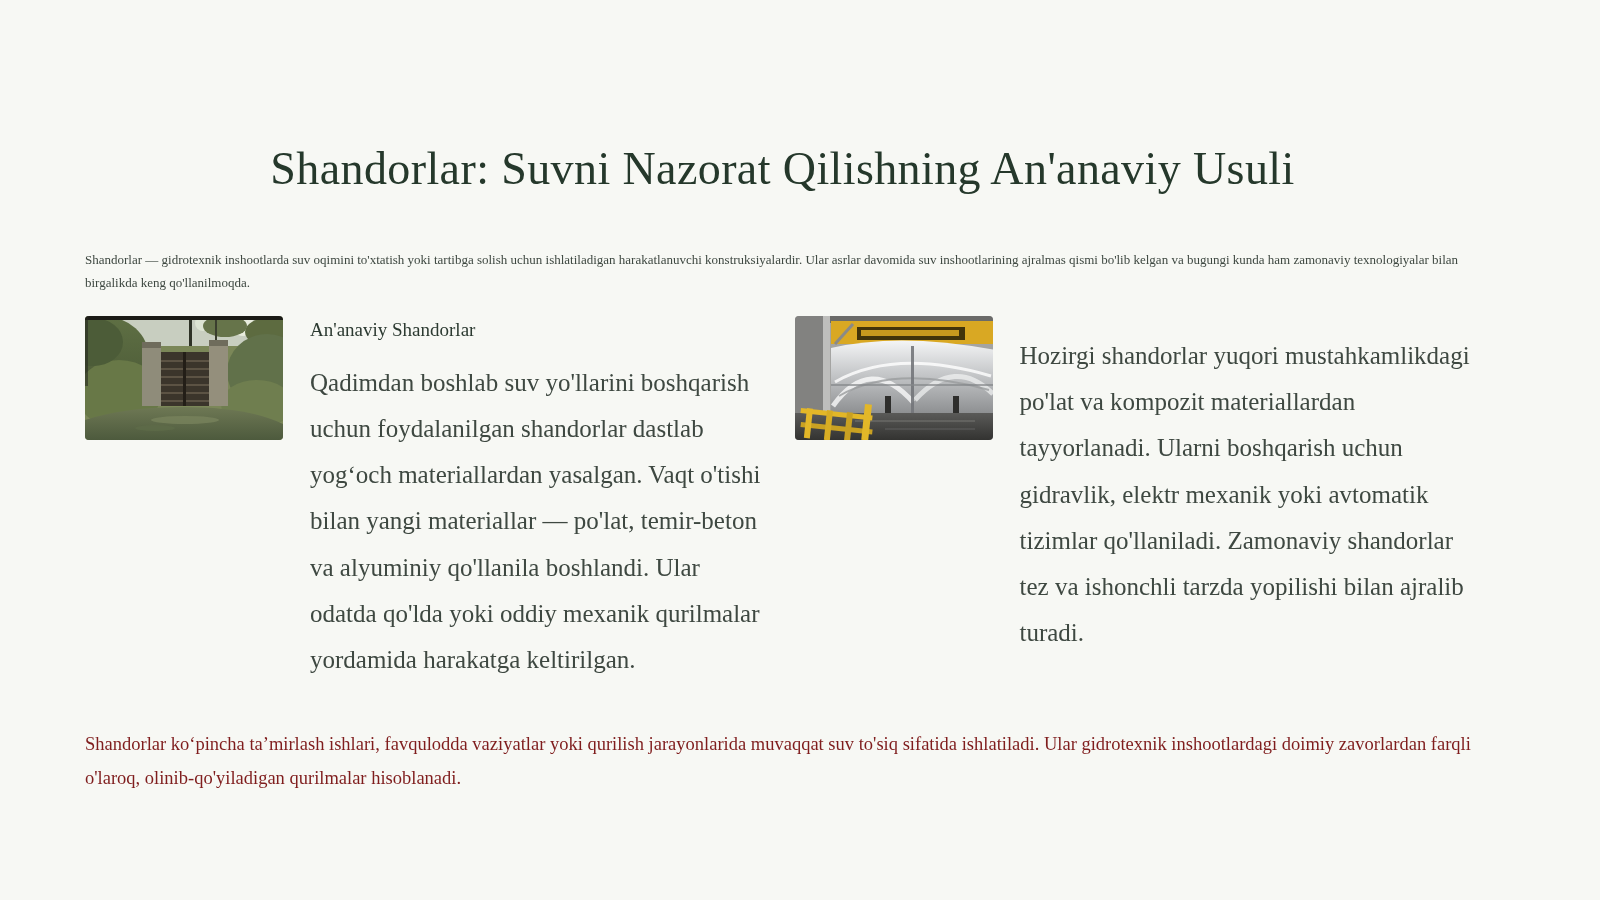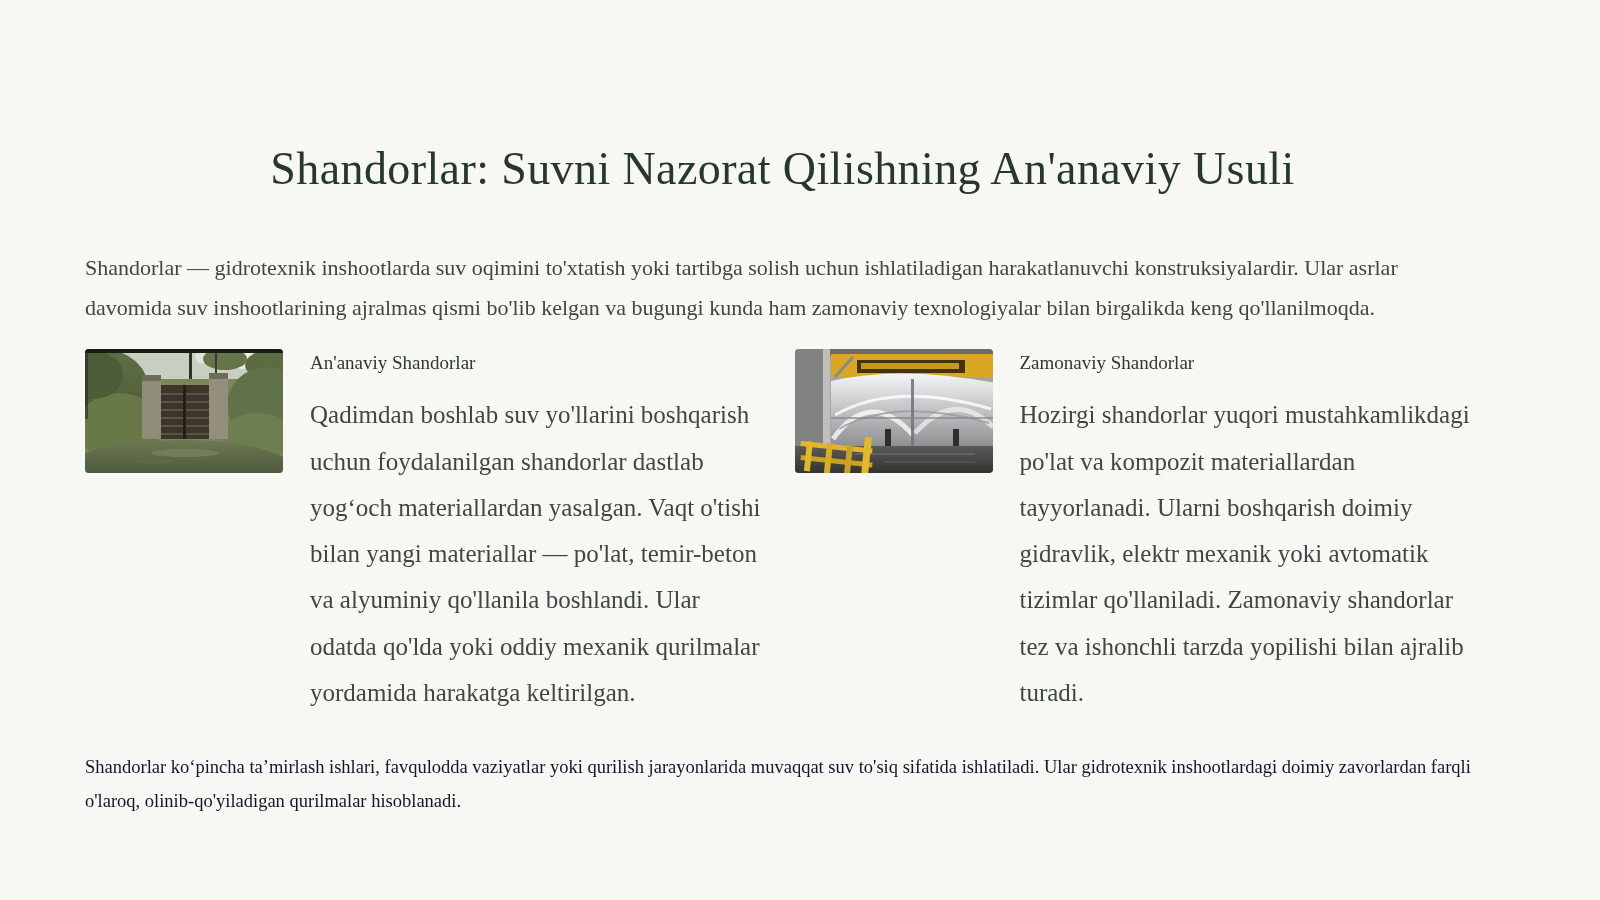--- a/index.html
+++ b/index.html
@@ -24,21 +24,21 @@
     font-size: 46px;
     font-weight: 500;
     line-height: 1.25;
     letter-spacing: 0.4px;
     color: #25382b;
     font-family: "Liberation Serif", "DejaVu Serif", serif;
     text-align: center;
   }
   p.lead {
     margin: 50px 0 0 0;
-    font-size: 22px;
+    font-size: 13px;
     line-height: 1.82;
     color: #3e4841;
     max-width: 1385px;
   }
   .cards {
     display: grid;
     grid-template-columns: 1fr 1fr;
     column-gap: 24px;
     margin-top: 21px;
   }
@@ -64,24 +64,24 @@
     line-height: 1.3;
   }
   .card p {
     margin: 17px 0 0 0;
     font-size: 25px;
     line-height: 1.85;
     color: #3e4841;
     max-width: 470px;
   }
   p.outro {
-    margin: 35px 0 0 0;
+    margin: 45px 0 0 0;
     font-size: 18.5px;
     line-height: 1.82;
-    color: #0f172a;
+    color: #7f1d1d;
     max-width: 1400px;
   }
 </style>
 </head>
 <body>
 
 <div class="page">
 
   <h1 class="page-title">Shandorlar: Suvni Nazorat Qilishning An'anaviy Usuli</h1>
 
@@ -173,22 +173,21 @@
             <rect x="6" y="92" width="72" height="5" fill="#e3b728" transform="rotate(6 6 92)"></rect>
             <rect x="6" y="106" width="72" height="5" fill="#caa122" transform="rotate(6 6 106)"></rect>
             <rect x="12" y="92" width="6" height="30" fill="#e3b728" transform="rotate(6 12 92)"></rect>
             <rect x="32" y="94" width="6" height="30" fill="#d8ad24" transform="rotate(6 32 94)"></rect>
             <rect x="52" y="96" width="6" height="30" fill="#caa122" transform="rotate(6 52 96)"></rect>
             <rect x="70" y="88" width="7" height="36" fill="#e3b728" transform="rotate(6 70 88)"></rect>
           </g>
         </svg>
       </figure>
       <div>
-        <h2>Zamonaviy Shandorlar</h2>
-        <p>Hozirgi shandorlar yuqori mustahkamlikdagi po'lat va kompozit materiallardan tayyorlanadi. Ularni boshqarish doimiy gidravlik, elektr mexanik yoki avtomatik tizimlar qo'llaniladi. Zamonaviy shandorlar tez va ishonchli tarzda yopilishi bilan ajralib turadi.</p>
+        <p>Hozirgi shandorlar yuqori mustahkamlikdagi po'lat va kompozit materiallardan tayyorlanadi. Ularni boshqarish uchun gidravlik, elektr mexanik yoki avtomatik tizimlar qo'llaniladi. Zamonaviy shandorlar tez va ishonchli tarzda yopilishi bilan ajralib turadi.</p>
       </div>
     </div>
 
   </div>
 
   <p class="outro">Shandorlar koʻpincha taʼmirlash ishlari, favqulodda vaziyatlar yoki qurilish jarayonlarida muvaqqat suv to'siq sifatida ishlatiladi. Ular gidrotexnik inshootlardagi doimiy zavorlardan farqli o'laroq, olinib-qo'yiladigan qurilmalar hisoblanadi.</p>
 
 </div>
 
 </body></html>

